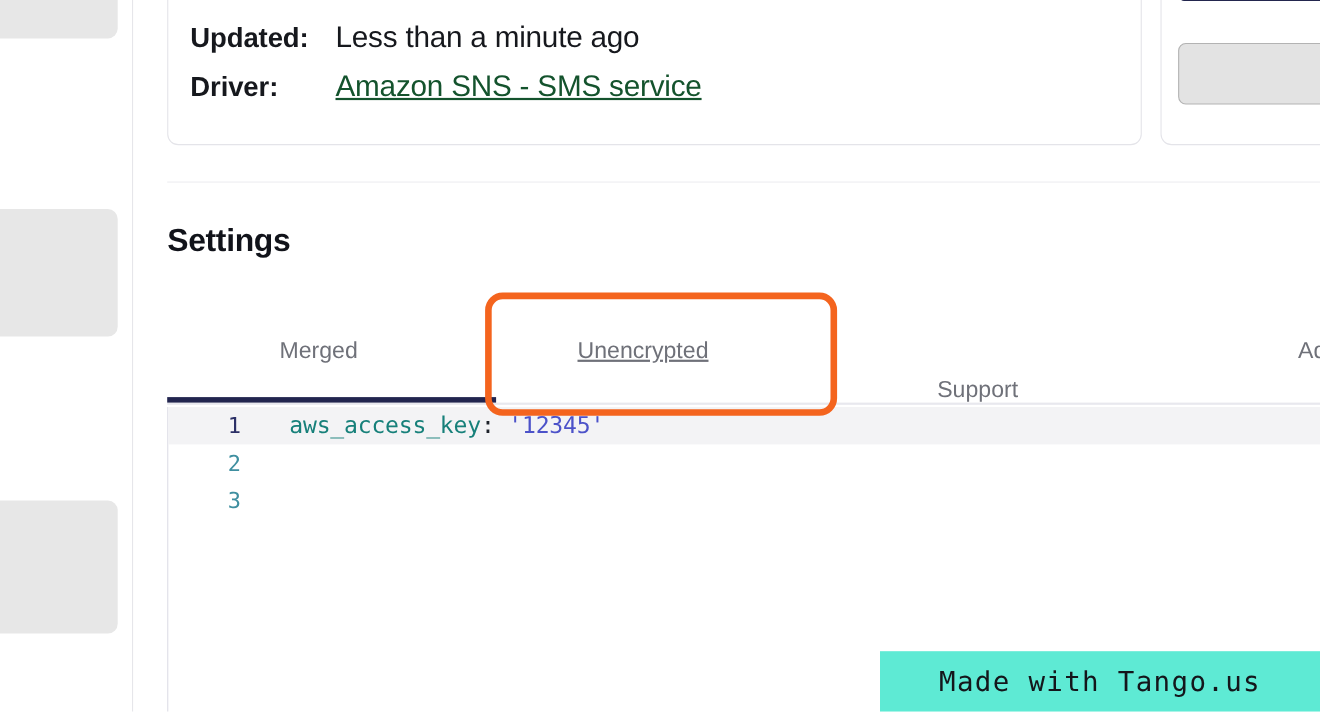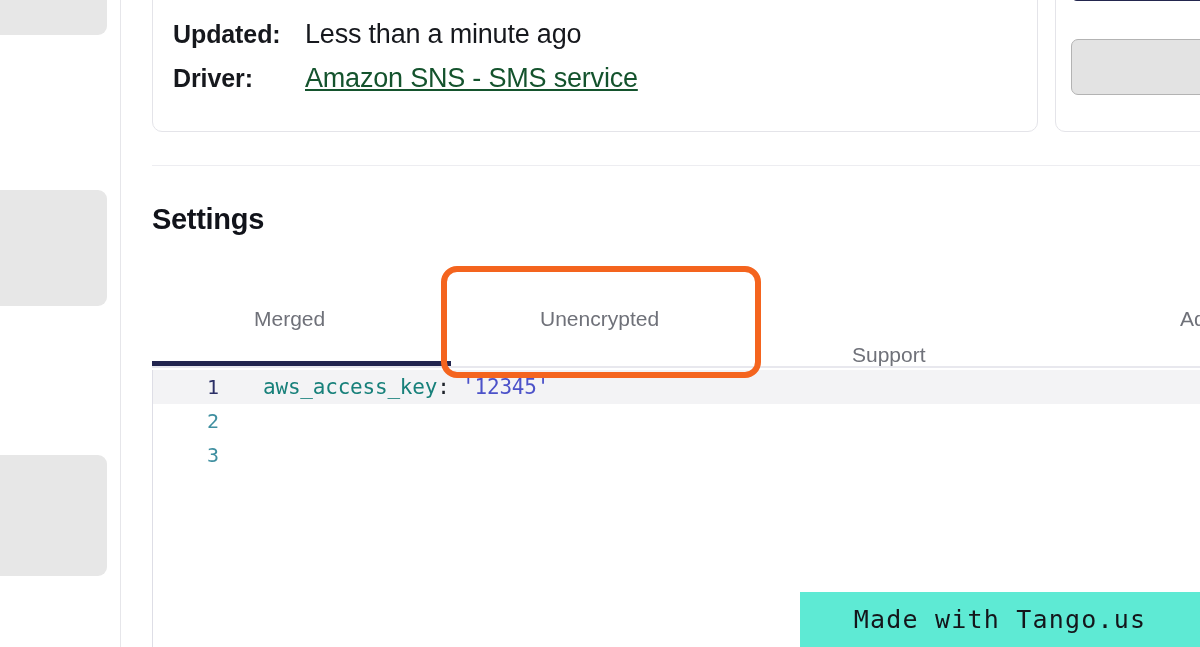--- a/index.html
+++ b/index.html
@@ -160,21 +160,21 @@
   }
   .tab {
     position: absolute;
     top: 22px;
     font-size: 21px;
     color: #6f7179;
     cursor: pointer;
     white-space: nowrap;
   }
   #tab-merged      { left: 102px; }
-  #tab-unencrypted { left: 388px; }
+  #tab-unencrypted { left: 373px; text-decoration: underline; }
   #tab-support     { left: 700px; margin-top: 36px; }
   #tab-admin       { left: 1028px; }
 
   #tab-active-underline {
     position: absolute;
     left: 30px;
     top: 361px;
     width: 299px;
     height: 5px;
     background: #22254f;

